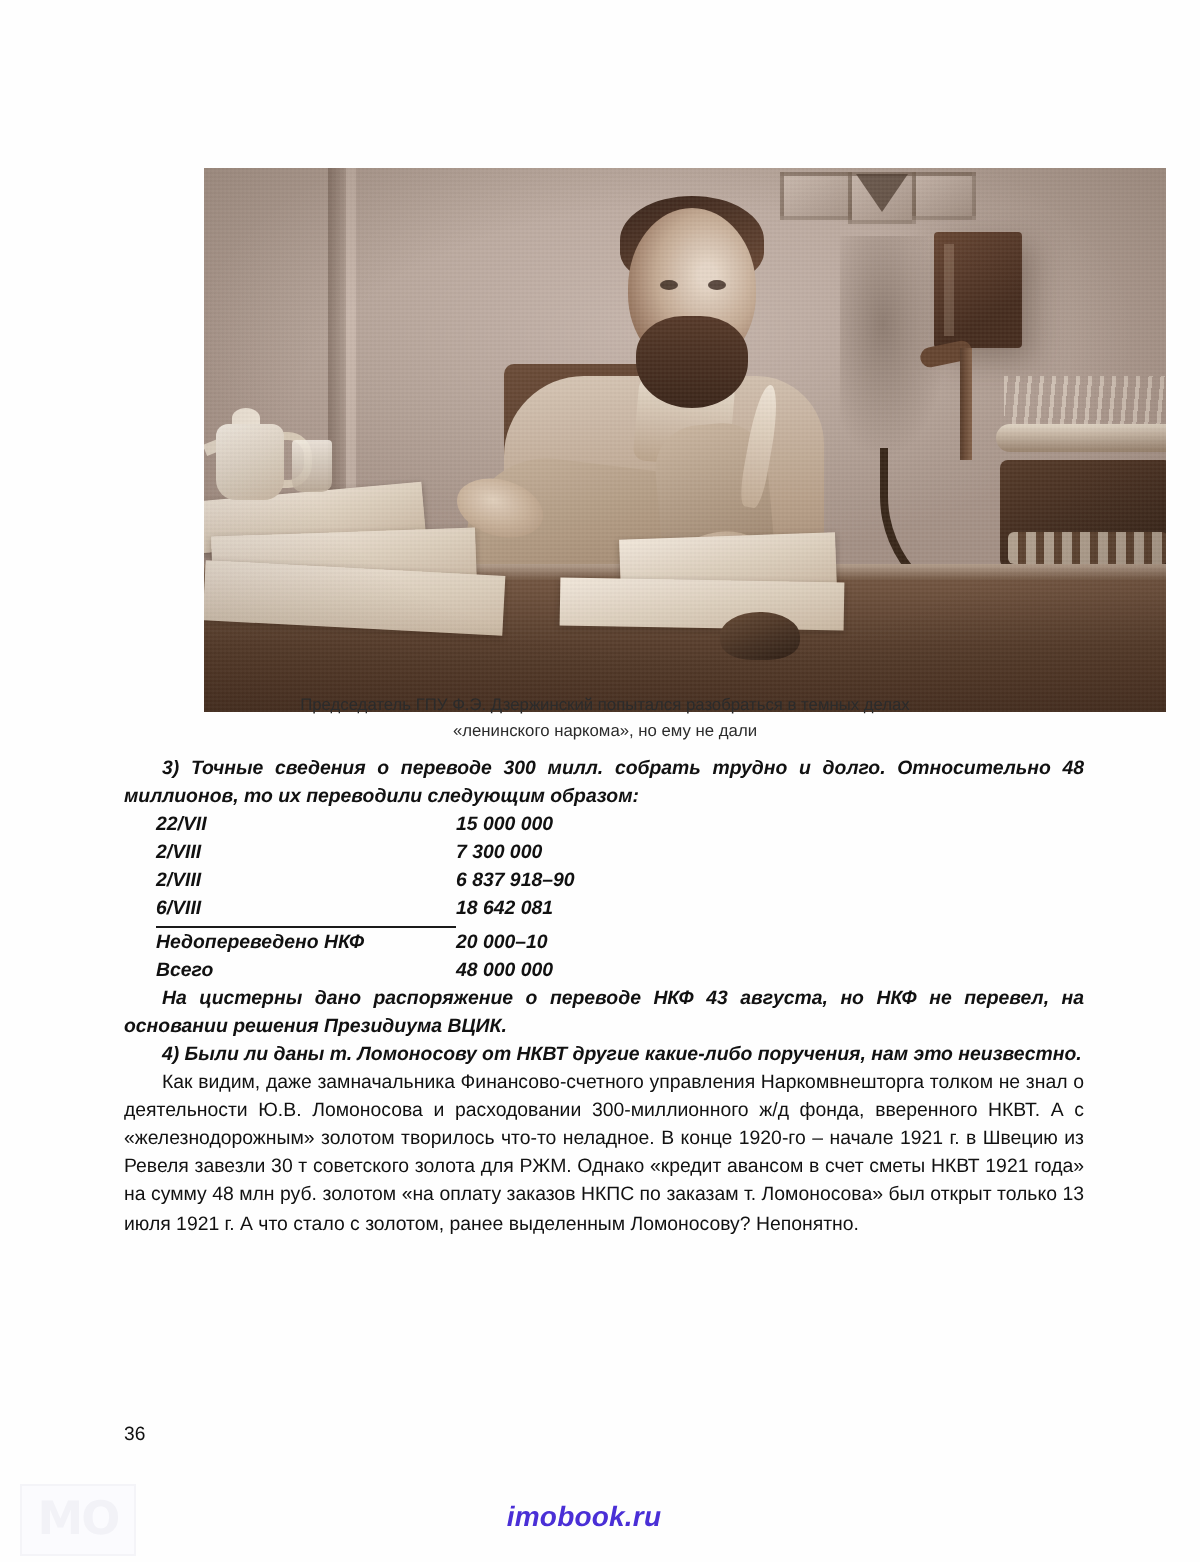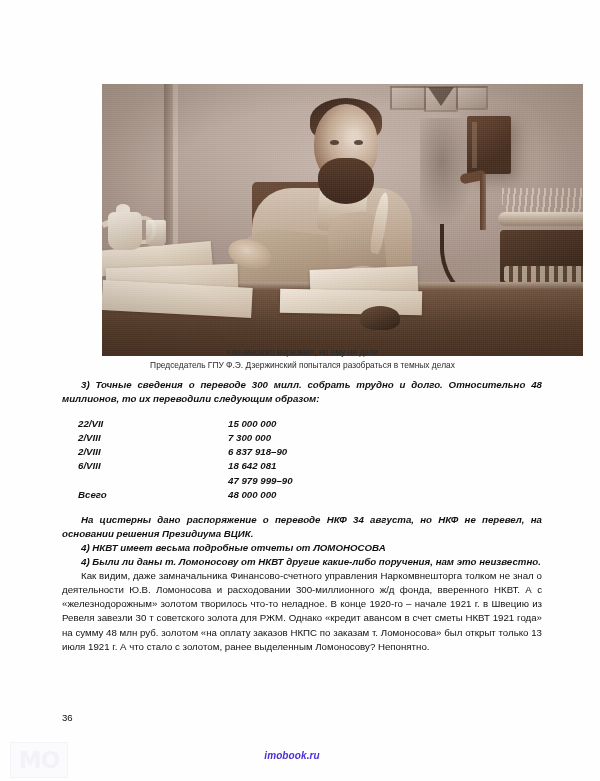--- a/index.html
+++ b/index.html
@@ -312,21 +312,21 @@
     line-height: 14.1px;
     text-align: justify;
     color: #111;
   }
   .para { margin: 0; }
   .para.ital { font-style: italic; font-weight: 600; }
   .para.ind { text-indent: 19px; }
 
   
   .ledger {
-    margin: 11px;
+    margin: 0;
     border-collapse: collapse;
     font-style: italic;
     font-weight: 600;
     font-size: 9.7px;
     line-height: 14.1px;
     table-layout: fixed;
     width: 300px;
     margin-left: 16px;
   }
   .ledger td { padding: 0; vertical-align: baseline; white-space: nowrap; }
@@ -363,21 +363,21 @@
     font-family: "DejaVu Sans", sans-serif;
   }
   .footer-url {
     position: absolute;
     left: 0;
     right: 16px;
     top: 750px;
     text-align: center;
     font-style: italic;
     font-weight: 700;
-    font-size: 10px;
+    font-size: 14px;
     color: #4a2fd6;
     letter-spacing: .1px;
   }
 </style>
 </head>
 <body>
 
 <div class="page">
 
   <figure class="photo-figure">
@@ -431,22 +431,22 @@
       <div class="ph-teapot"></div>
       <div class="ph-glass"></div>
       <div class="ph-inkwell"></div>
 
       <div class="ph-grain"></div>
       <div class="ph-vignette"></div>
     </div>
   </figure>
 
   <figcaption class="caption">
+    <div>Председатель ГПУ Ф.Э. Дзержинский попытался разобраться в темных делах</div>
     <div>«ленинского наркома», но ему не дали</div>
-    <div>Председатель ГПУ Ф.Э. Дзержинский попытался разобраться в темных делах</div>
   </figcaption>
 
   <div class="body-col">
 
     <p class="para ital ind">3) Точные сведения о переводе 300 милл. собрать трудно и долго. Относительно 48 миллионов, то их переводили следующим образом:</p>
 
     <table class="ledger">
       <tbody>
         <tr>
           <td class="c-label">22/VII</td>
@@ -457,33 +457,32 @@
           <td class="c-amount">7 300 000</td>
         </tr>
         <tr>
           <td class="c-label">2/VIII</td>
           <td class="c-amount">6 837 918–90</td>
         </tr>
         <tr>
           <td class="c-label">6/VIII</td>
           <td class="c-amount">18 642 081</td>
         </tr>
-        <tr>
-          <td class="c-label"></td>
-          <td class="c-amount">47 979 999–90</td>
+        <tr class="rule-above">
+          <td class="c-label">Недопереведено НКФ</td>
+          <td class="c-amount">20 000–10</td>
         </tr>
         <tr>
           <td class="c-label">Всего</td>
           <td class="c-amount">48 000 000</td>
         </tr>
       </tbody>
     </table>
 
-    <p class="para ital ind">На цистерны дано распоряжение о переводе НКФ 34 августа, но НКФ не перевел, на основании решения Президиума ВЦИК.</p>
-    <p class="para ital ind">4) НКВТ имеет весьма подробные отчеты от ЛОМОНОСОВА</p>
+    <p class="para ital ind">На цистерны дано распоряжение о переводе НКФ 43 августа, но НКФ не перевел, на основании решения Президиума ВЦИК.</p>
     <p class="para ital ind">4) Были ли даны т. Ломоносову от НКВТ другие какие-либо поручения, нам это неизвестно.</p>
     <p class="para ind">Как видим, даже замначальника Финансово-счетного управления Наркомвнешторга толком не знал о деятельности Ю.В. Ломоносова и расходовании 300-миллионного ж/д фонда, вверенного НКВТ. А с «железнодорожным» золотом творилось что-то неладное. В конце 1920-го – начале 1921 г. в Швецию из Ревеля завезли 30 т советского золота для РЖМ. Однако «кредит авансом в счет сметы НКВТ 1921 года» на сумму 48 млн руб. золотом «на оплату заказов НКПС по заказам т. Ломоносова» был открыт только 13 июля 1921 г. А что стало с золотом, ранее выделенным Ломоносову? Непонятно.</p>
   </div>
 
   <div class="folio">36</div>
 
   <div class="footer-logo">MO</div>
   <div class="footer-url" style="color: rgb(74, 47, 214);">imobook.ru</div>
 
 </div>

